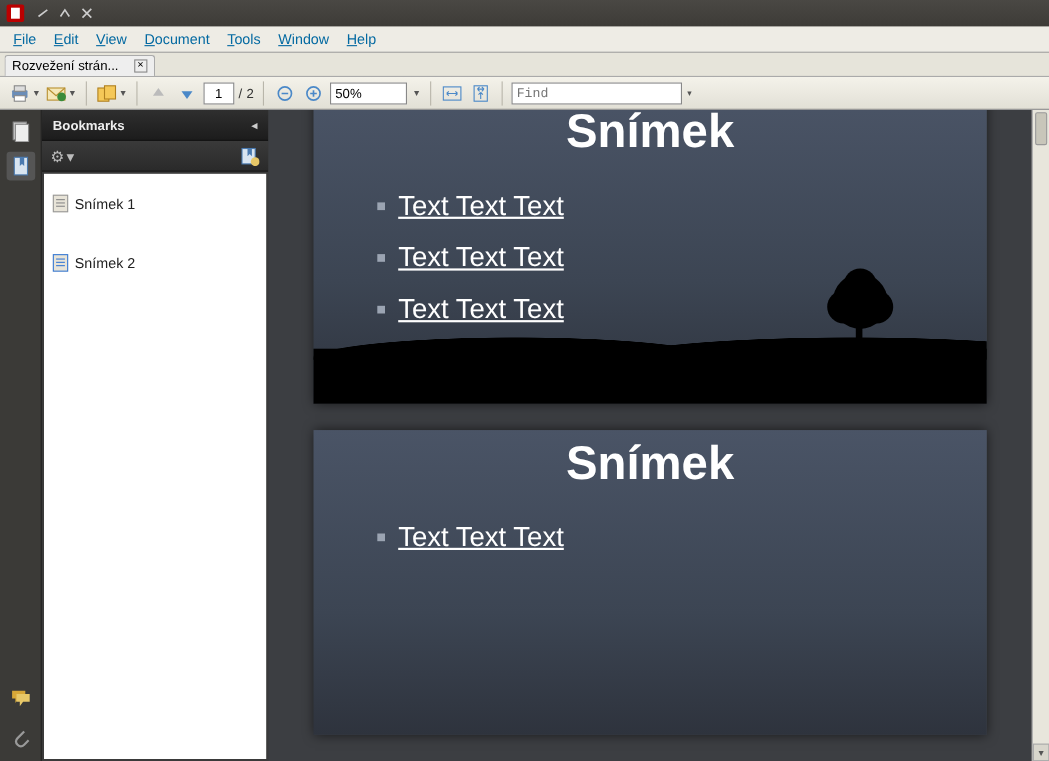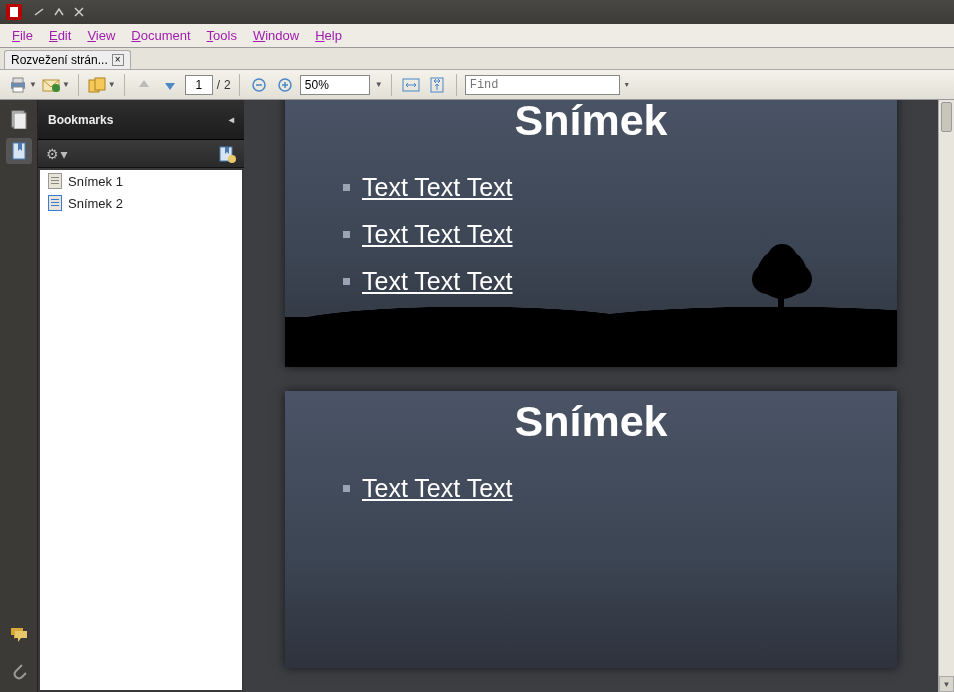--- a/index.html
+++ b/index.html
@@ -7,26 +7,26 @@
 
 
 .titlebar { height: 24px; background: linear-gradient(#4a4844, #3d3b37); display: flex; align-items: center; padding: 0 6px; color: #fff; font-size: 13px; font-weight: bold; }
 .titlebar .app-icon { width: 16px; height: 16px; background: #b00; margin-right: 6px; border-radius: 2px; position: relative; }
 .titlebar .app-icon::after { content: ""; position: absolute; left: 4px; top: 3px; width: 8px; height: 10px; background: #fff; }
 .titlebar .title-text { flex: 1; }
 .titlebar .win-btn { width: 18px; height: 18px; margin-left: 2px; display: flex; align-items: center; justify-content: center; color: #ddd; text-align: center; font-size: 12px; cursor: pointer; }
 
 
 .menubar { height: 24px; background: #eeece5; display: flex; align-items: center; padding: 0 4px; border-bottom: 1px solid #999; }
-.menubar .menu-item { padding: 2px 8px; font-size: 13px; color: #a21caf; cursor: pointer; }
+.menubar .menu-item { padding: 2px 8px; font-size: 13px; color: #0369a1; cursor: pointer; }
 .menubar .menu-item .ul { text-decoration: underline; }
 
 
 .doctabbar { height: 22px; background: #e6e4da; display: flex; align-items: flex-end; border-bottom: 1px solid #aaa; padding-left: 4px; }
-.doctab { background: #eee; border: 1px solid #aaa; border-bottom: none; padding: 2px 6px; font-size: 12px; display: flex; align-items: center; gap: 4px; border-radius: 3px 3px 0 0; }
+.doctab { background: #eee; border: 1px solid #aaa; border-bottom: none; padding: 2px 6px; font-size: 12px; display: flex; align-items: center; gap: 14px; border-radius: 3px 3px 0 0; }
 .doctab .close-x { font-size: 10px; border: 1px solid #888; width: 12px; height: 12px; display:flex; align-items:center; justify-content:center; line-height:1; cursor:pointer; }
 
 
 .toolbar { height: 30px; background: linear-gradient(#f4f2ea, #e2e0d6); border-bottom: 1px solid #999; display: flex; align-items: center; padding: 0 8px; gap: 4px; }
 .toolbar .sep { width: 1px; height: 22px; background: #b8b5aa; margin: 0 4px; }
 .toolbar .tbtn { min-width: 22px; height: 22px; display: flex; align-items: center; justify-content: center; cursor: pointer; border-radius: 2px; }
 .toolbar .dd-arrow { font-size: 8px; color: #555; margin-left: 1px; }
 .toolbar input[type=text] { height: 20px; border: 1px solid #888; background: #fff; font-size: 12px; padding: 0 4px; }
 .page-input { width: 28px; text-align: center; }
 .page-total { font-size: 12px; color: #333; }
@@ -35,27 +35,27 @@
 
 
 .main { display: flex; height: calc(100% - 24px - 24px - 22px - 30px); }
 .nav-strip { width: 38px; background: #3b3a37; border-right: 1px solid #222; display: flex; flex-direction: column; align-items: center; padding-top: 6px; gap: 6px; position: relative; }
 .nav-strip .nav-icon { width: 26px; height: 26px; display:flex; align-items:center; justify-content:center; cursor:pointer; border-radius:3px; }
 .nav-strip .nav-icon.active { background: #555; }
 .nav-strip .bottom-icons { position: absolute; bottom: 8px; display:flex; flex-direction:column; gap:10px; align-items:center; }
 
 
 .bookmarks-panel { width: 206px; background: #3a3a3a; display: flex; flex-direction: column; }
-.bm-header { height: 40px; background: linear-gradient(#2f2f2f,#1c1c1c); color: #eee; font-size: 12px; font-weight: bold; display:flex; align-items:center; padding:0 10px; border-bottom: 1px solid #000; justify-content: space-between; }
+.bm-header { height: 28px; background: linear-gradient(#2f2f2f,#1c1c1c); color: #eee; font-size: 12px; font-weight: bold; display:flex; align-items:center; padding:0 10px; border-bottom: 1px solid #000; justify-content: space-between; }
 .bm-header .collapse-icon { font-size: 10px; cursor:pointer; color:#ccc; }
 .bm-toolbar { height: 28px; background: linear-gradient(#3a3a3a,#2a2a2a); display:flex; align-items:center; padding:0 8px; justify-content: space-between; border-bottom:1px solid #111; }
 .bm-toolbar .gear { color:#bbb; font-size:14px; cursor:pointer; display:flex; align-items:center; gap:2px; }
 .bm-toolbar .new-bm { cursor:pointer; }
 .bm-list { flex:1; background:#fff; margin: 2px; overflow:auto; }
-.bm-item { display:flex; align-items:center; gap:6px; padding:3px 8px; font-size:13px; color:#222; cursor:pointer; }
+.bm-item { display:flex; align-items:center; gap:6px; padding:19px 8px; font-size:13px; color:#222; cursor:pointer; }
 .bm-item .bm-icon { width:14px; height:16px; background:#e8e4d8; border:1px solid #999; position:relative; }
 .bm-item .bm-icon::after { content:""; position:absolute; left:2px; top:3px; width:8px; height:1px; background:#888; box-shadow: 0 3px 0 #888, 0 6px 0 #888; }
 .bm-item.blue .bm-icon { border-color:#3a7bd5; }
 .bm-item.blue .bm-icon::after { background:#3a7bd5; box-shadow: 0 3px 0 #3a7bd5, 0 6px 0 #3a7bd5; }
 
 
 .docview-wrap { flex:1; background:#3c3e42; position:relative; overflow:hidden; }
 .docview { position:absolute; left:0; top:0; right:16px; bottom:0; background:#3c3e42; overflow:hidden; display:flex; flex-direction:column; align-items:center; }
 .vscrollbar { position:absolute; right:0; top:0; width:16px; height:100%; background:#e8e6dc; border-left:1px solid #aaa; }
 .vscrollbar .thumb { position:absolute; left:2px; right:2px; top:2px; height:30px; background:#c8c6ba; border:1px solid #999; border-radius:2px; }

